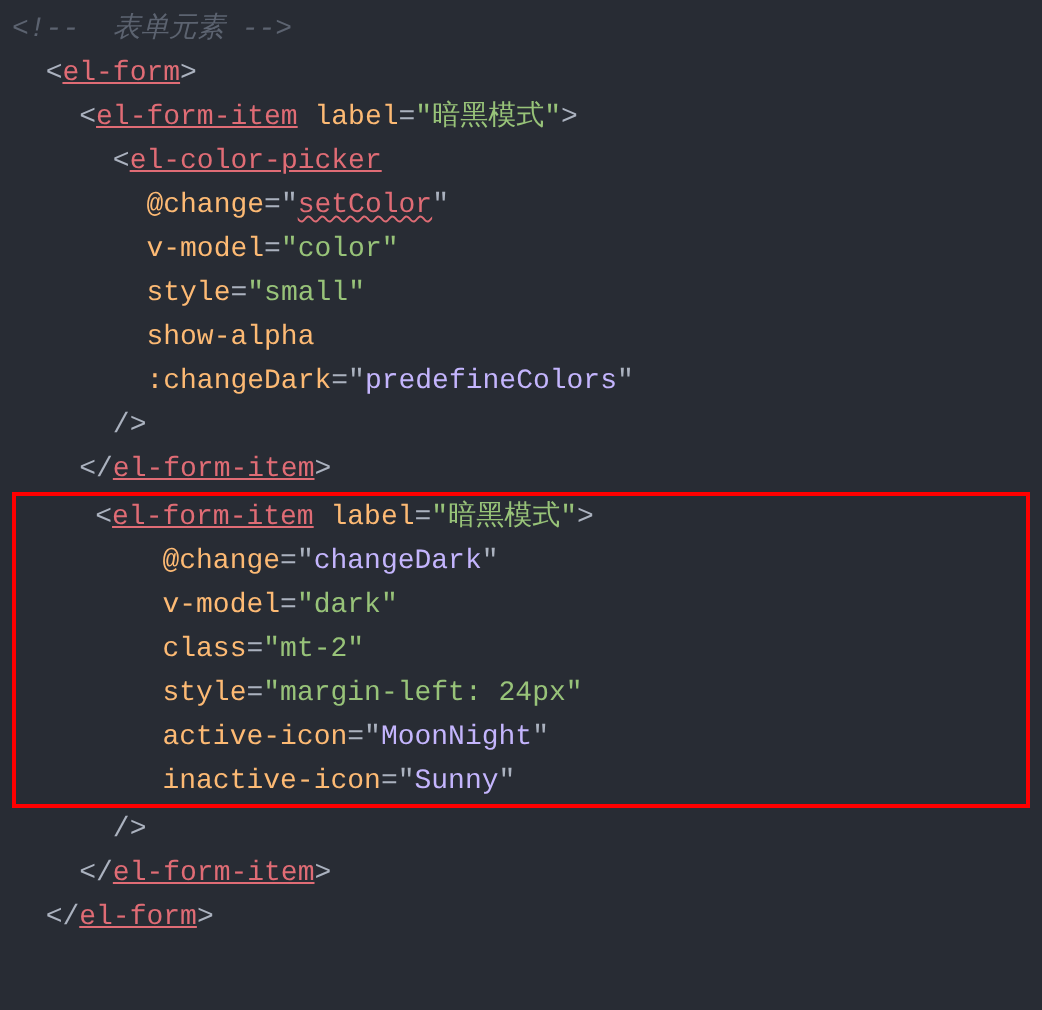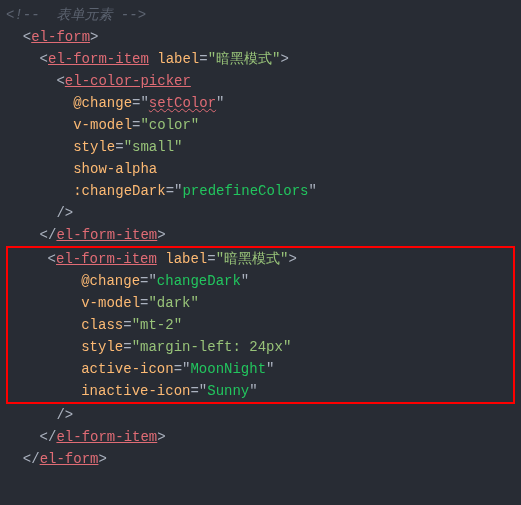--- a/index.html
+++ b/index.html
@@ -14,21 +14,21 @@
   }
   .code-line {
     white-space: pre;
     padding-left: 6px;
   }
   .c-comment { color: #5c6370; font-style: italic; }
   .c-punct { color: #abb2bf; }
   .c-tag { color: #e06c75; text-decoration: underline; }
   .c-attr { color: #fdba74; }
   .c-string { color: #98c379; }
-  .c-func { color: #22c55e; text-align: center; }
+  .c-func { color: #c4b5fd; text-align: center; }
   .c-funcerr { color: #e06c75; text-decoration: underline wavy #e06c75; text-decoration-thickness: 1px; }
   .highlight-box {
     border: 2px solid #ff0000;
     margin: 0 6px 0 6px;
   }
 </style>
 </head>
 <body>
 
 <div class="code-line"><span class="c-comment"><span>&lt;!-- </span><span> 表单元素 </span><span>--&gt;</span></span></div>

